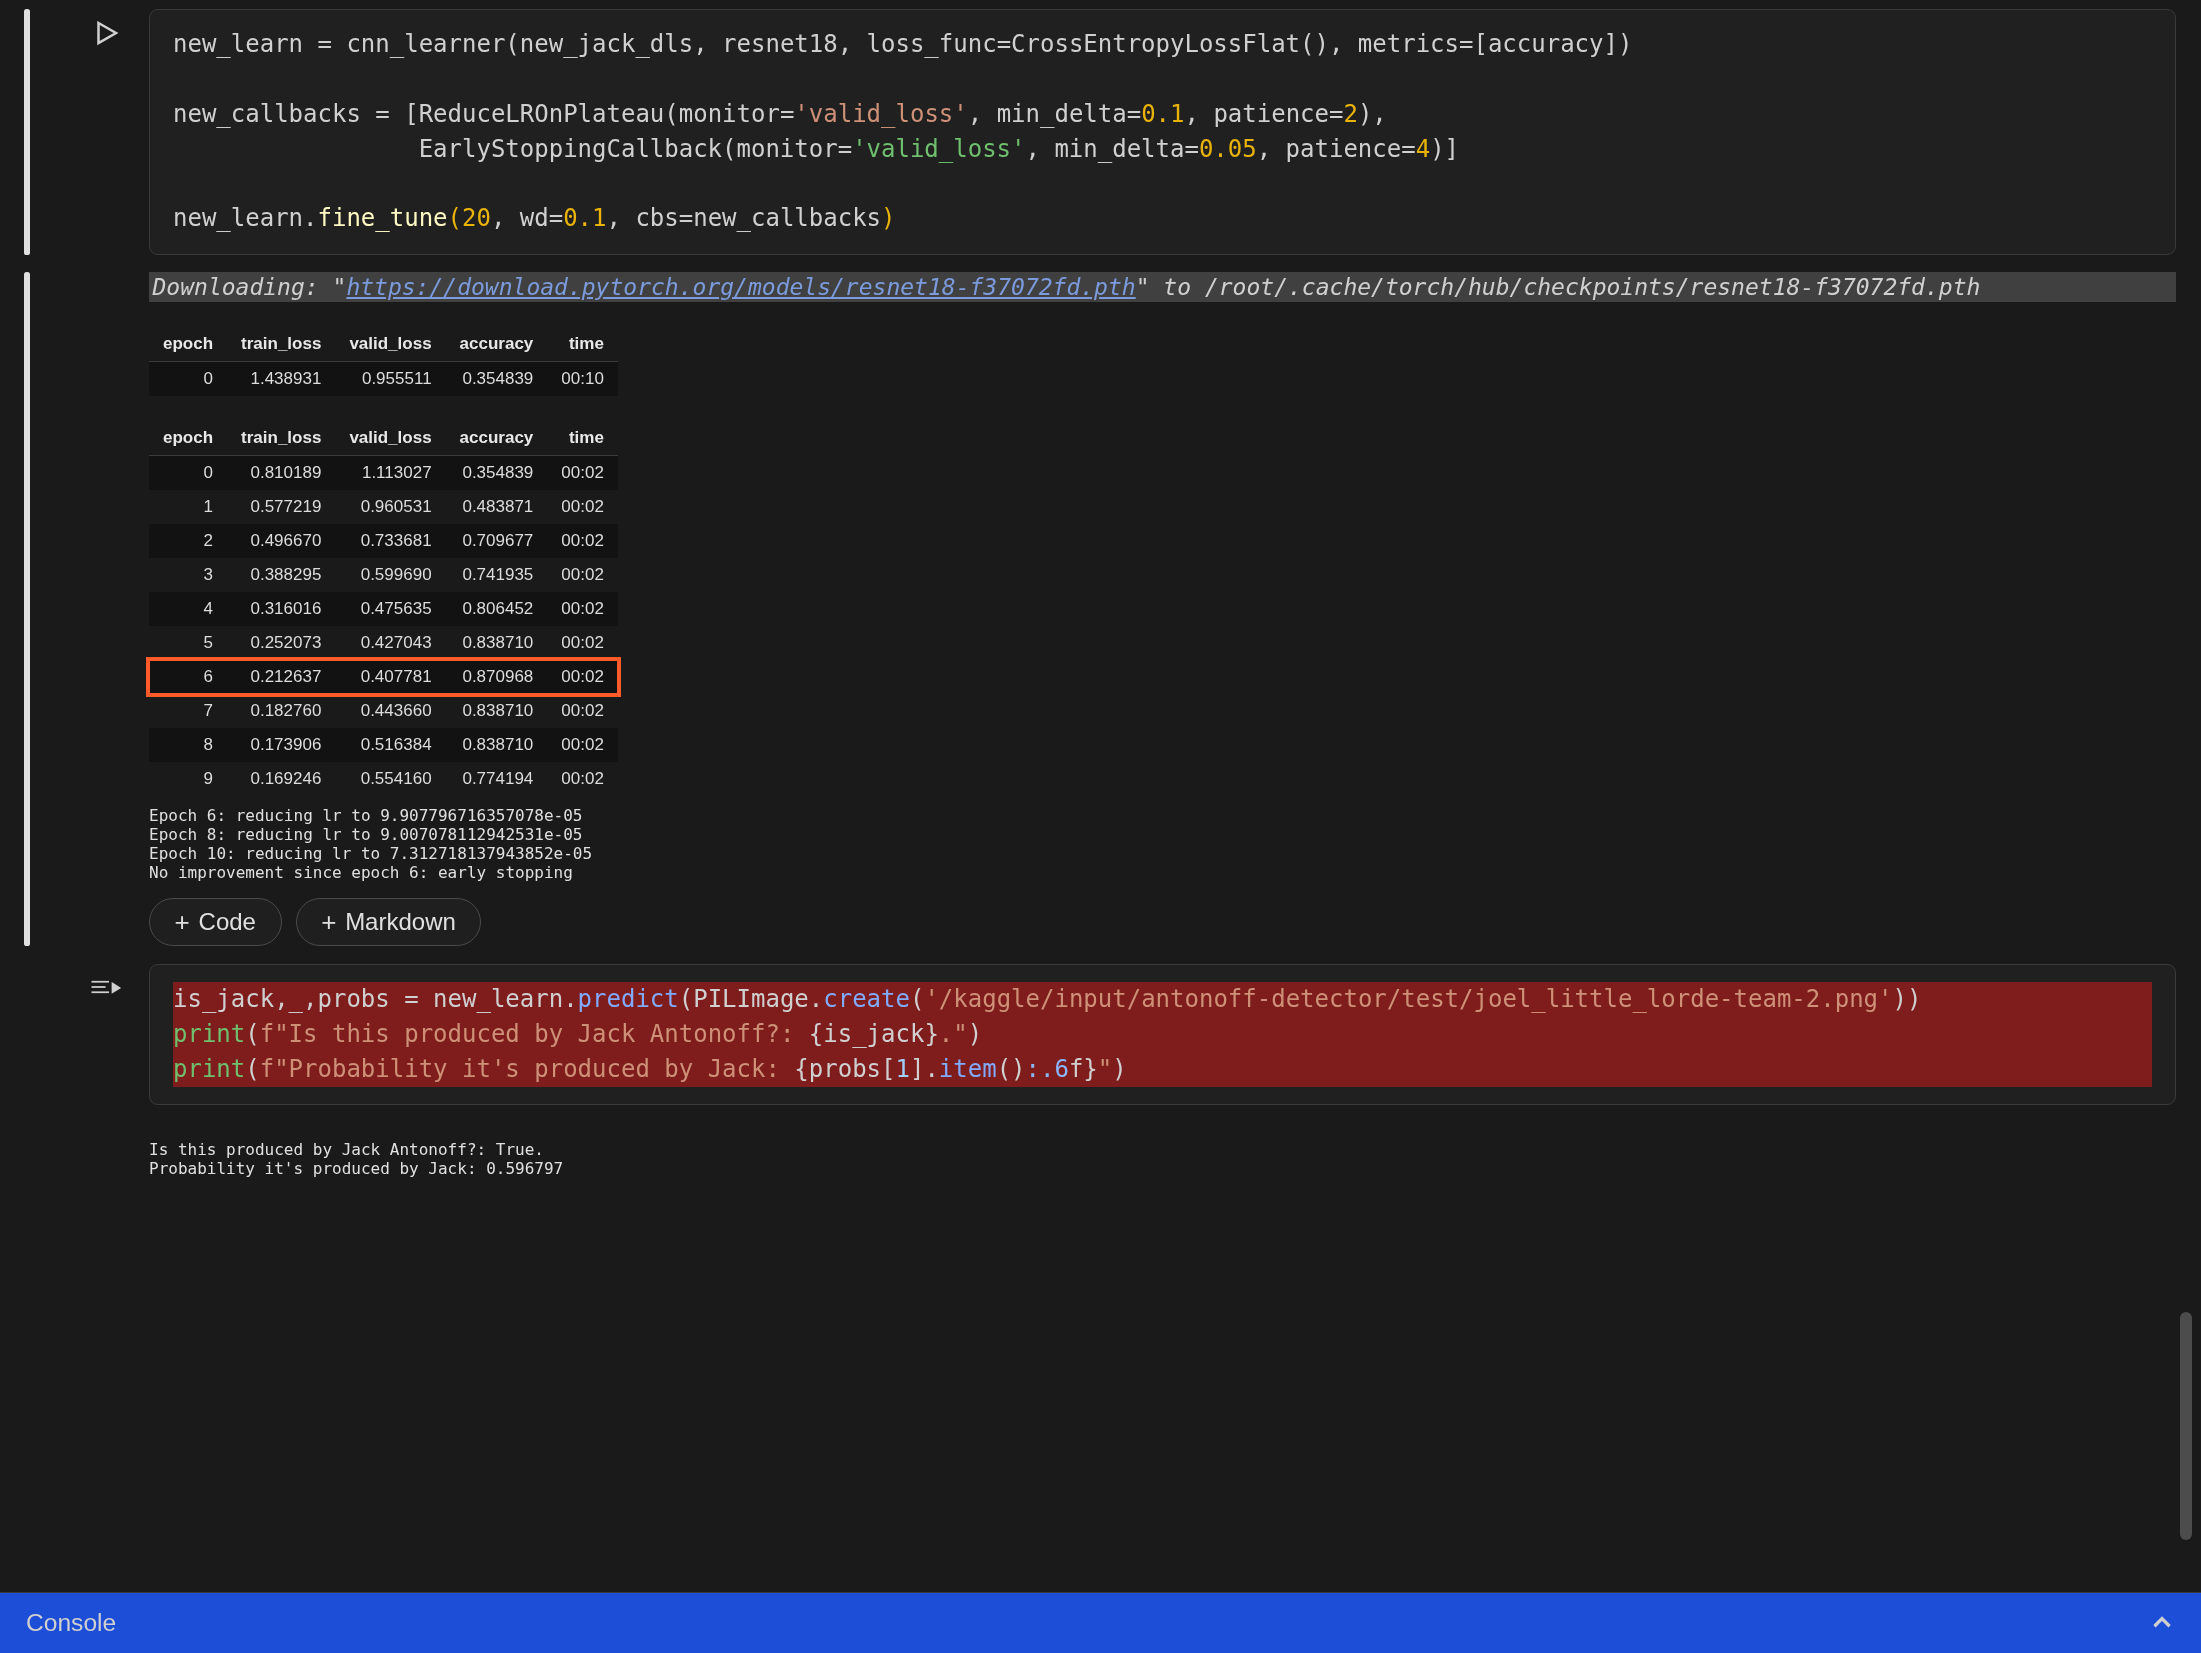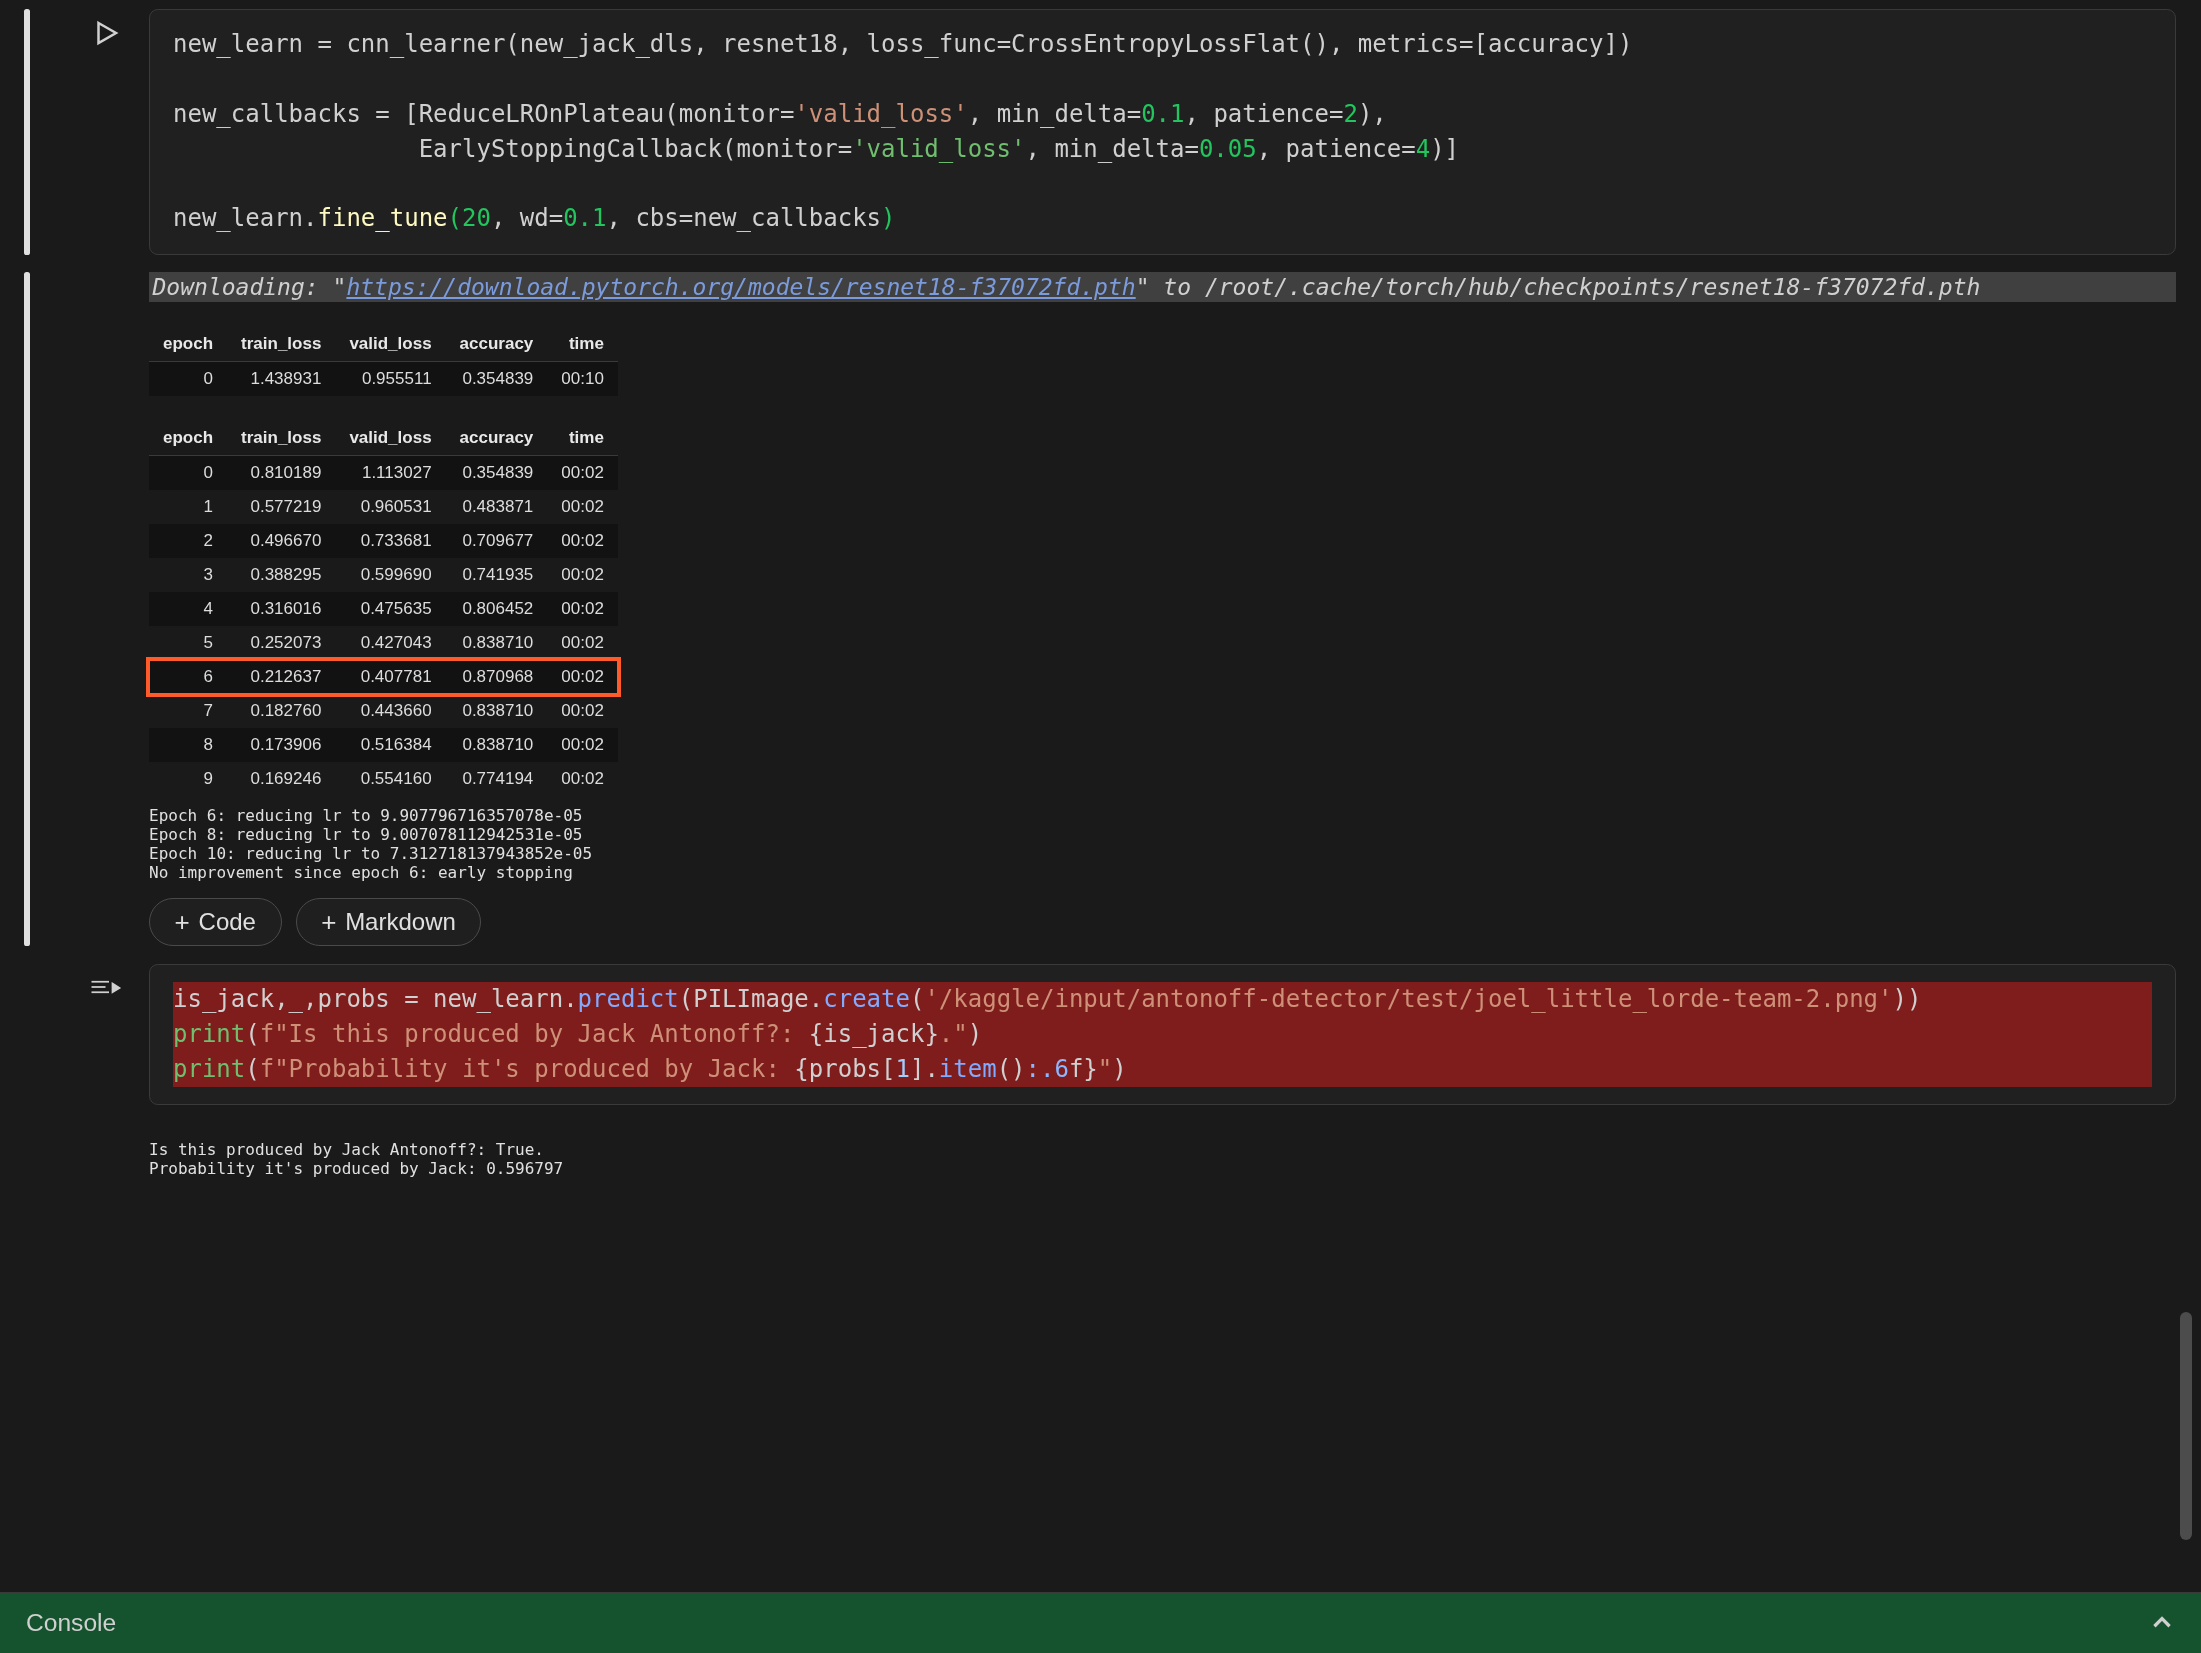--- a/index.html
+++ b/index.html
@@ -87,30 +87,30 @@
     padding: 8.8px 24.6px; font-size: 24px;
     display: inline-flex; align-items: center; gap: 8.8px;
     cursor: pointer;
   }
   .plus { font-size: 26px; line-height: 1; }
   
   .tk-op { color: #d0d0d0; }
   .tk-fn { color: #fef9c3; }
   .tk-str { color: #ce9178; }
   .tk-strg { color: #6fbf6f; }
-  .tk-num { color: #22c55e; }
+  .tk-num { color: #eab308; }
   .tk-link { color: #7b9bdc; text-decoration: underline; }
   .tk-builtin { color: #6fbf6f; }
   .tk-attr { color: #82aaff; }
   .tk-idx { color: #a0cfff; }
   .tk-fmt { color: #8ab7ff; }
   .console-bar {
     position: absolute; left:0; right:0; bottom:0;
     height: 61px;
-    background: #14532d;
+    background: #1d4ed8;
     border-top: 0.9px solid #3a3a3a;
     display:flex; align-items:center; justify-content:space-between;
     padding: 0 26px;
     font-size: 24.6px; color:#d0d0d0;
   }
   .chev svg { display:block; }
   .scrollbar-fake {
     position:absolute; right:8.8px; top:1312px; width:12.3px; height:228px;
     background:#4c4c4c; border-radius:7px;
   }

